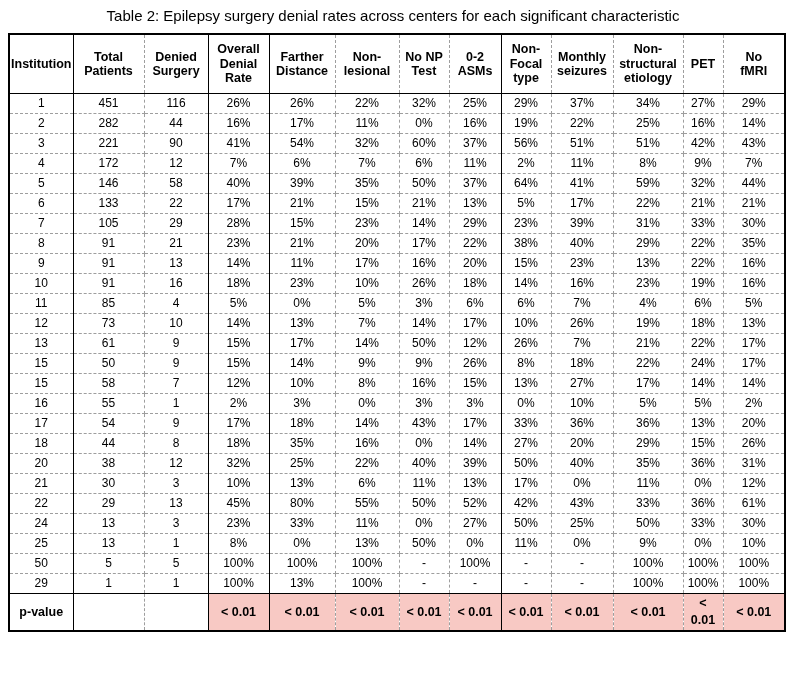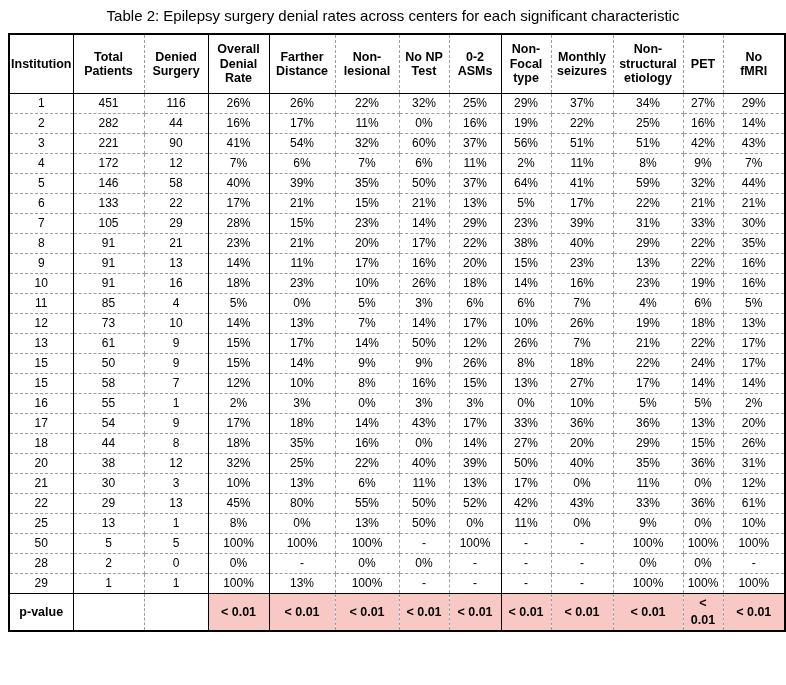--- a/index.html
+++ b/index.html
@@ -423,20 +423,35 @@
           <td>55%</td>
           <td>50%</td>
           <td>52%</td>
           <td>42%</td>
           <td>43%</td>
           <td>33%</td>
           <td>36%</td>
           <td>61%</td>
         </tr>
         <tr>
+          <td>24</td>
+          <td>13</td>
+          <td>3</td>
+          <td>23%</td>
+          <td>33%</td>
+          <td>11%</td>
+          <td>0%</td>
+          <td>27%</td>
+          <td>50%</td>
+          <td>25%</td>
+          <td>50%</td>
+          <td>33%</td>
+          <td>30%</td>
+        </tr>
+        <tr>
           <td>25</td>
           <td>13</td>
           <td>1</td>
           <td>8%</td>
           <td>0%</td>
           <td>13%</td>
           <td>50%</td>
           <td>0%</td>
           <td>11%</td>
           <td>0%</td>
@@ -451,35 +466,20 @@
           <td>100%</td>
           <td>100%</td>
           <td>100%</td>
           <td>-</td>
           <td>100%</td>
           <td>-</td>
           <td>-</td>
           <td>100%</td>
           <td>100%</td>
           <td>100%</td>
-        </tr>
-        <tr>
-          <td>28</td>
-          <td>2</td>
-          <td>0</td>
-          <td>0%</td>
-          <td>-</td>
-          <td>0%</td>
-          <td>0%</td>
-          <td>-</td>
-          <td>-</td>
-          <td>-</td>
-          <td>0%</td>
-          <td>0%</td>
-          <td>-</td>
         </tr>
         <tr>
           <td>29</td>
           <td>1</td>
           <td>1</td>
           <td>100%</td>
           <td>13%</td>
           <td>100%</td>
           <td>-</td>
           <td>-</td>

